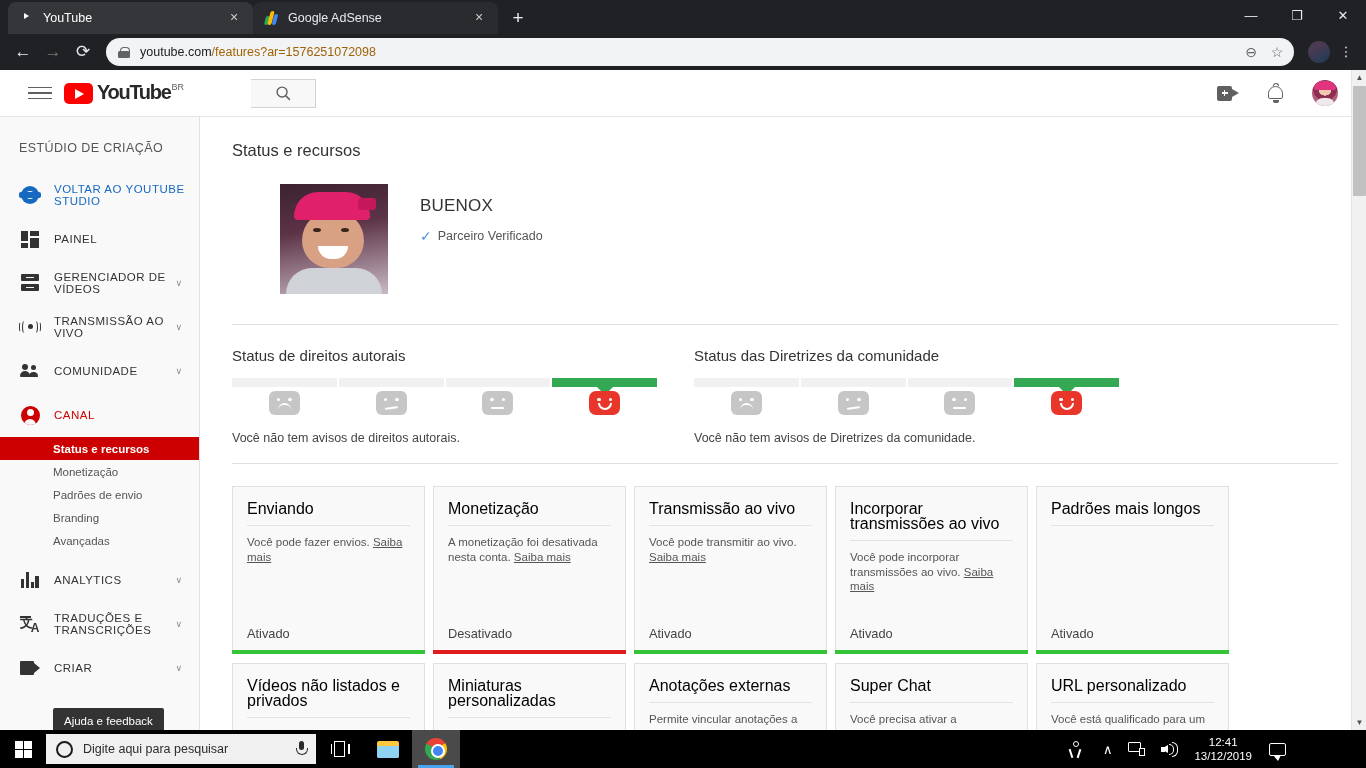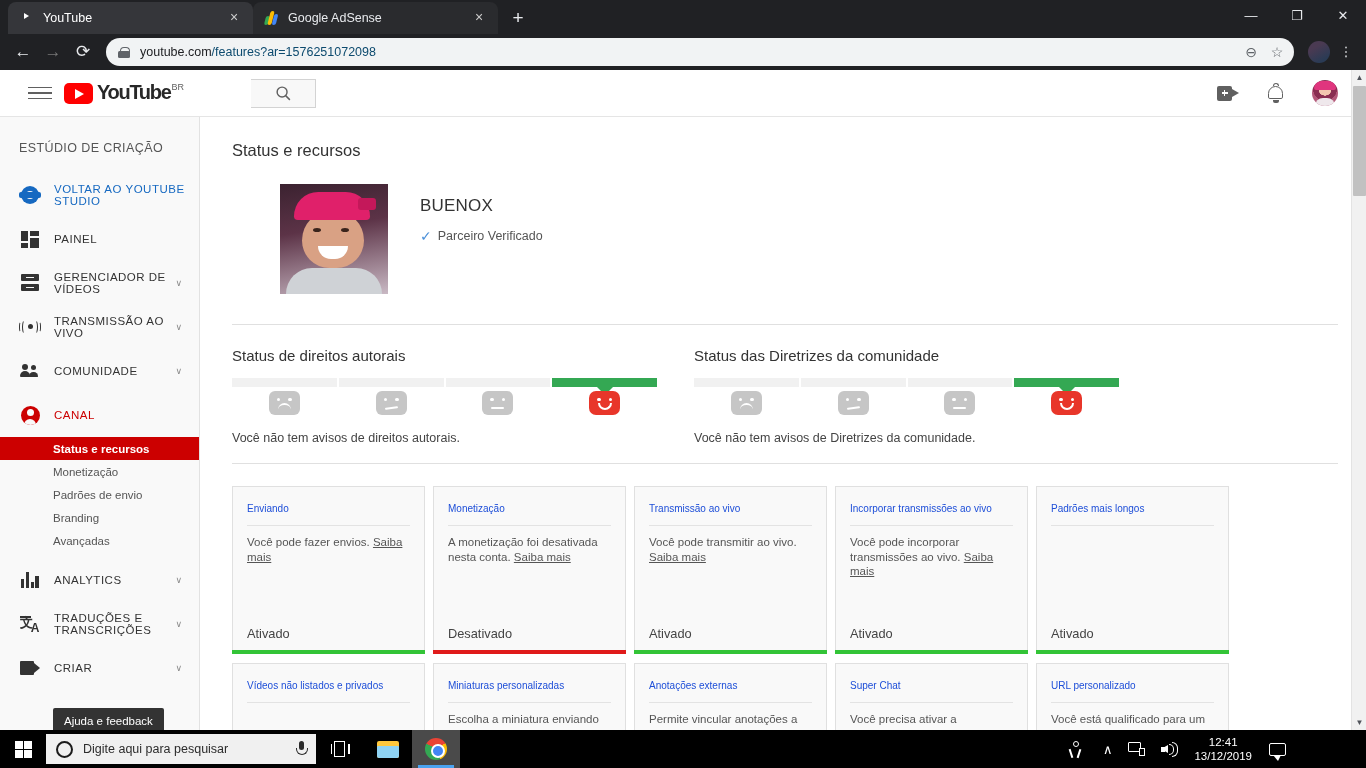--- a/index.html
+++ b/index.html
@@ -42,21 +42,21 @@
   .navbtn { width: 30px; height: 30px; color: #e8eaed; font-size: 17px; text-align: center; line-height: 30px; cursor: pointer; flex: 0 0 30px; }
   .navbtn.dim { color: #777; }
   .omnibox {
     flex: 1; height: 28px; background: #f1f3f4; border-radius: 14px;
     display: flex; align-items: center; margin: 0 8px; padding: 0 4px 0 12px;
   }
   .lock { width: 12px; height: 10px; position: relative; margin-right: 10px; flex: 0 0 12px; }
   .lock:before { content: ""; position: absolute; left: 2px; top: 0; width: 8px; height: 6px; border: 1.6px solid #5f6368; border-bottom: none; border-radius: 4px 4px 0 0; }
   .lock:after { content: ""; position: absolute; left: 0; top: 4px; width: 12px; height: 7px; background: #5f6368; border-radius: 1.5px; }
   .url { font-size: 12.5px; color: #202124; white-space: nowrap; overflow: hidden; flex: 1; }
-  .url .dim { color: #0c4a6e; }
+  .url .dim { color: #a16207; }
   .omni-icon { width: 26px; height: 26px; text-align: center; line-height: 26px; color: #5f6368; font-size: 14px; cursor: pointer; }
   .prof-pic { width: 22px; height: 22px; border-radius: 50%; margin: 0 4px 0 6px; background: linear-gradient(150deg,#4a3a52 30%, #2a3b55 80%); flex:0 0 22px; }
   .kebab { width: 24px; color: #e8eaed; text-align: center; font-size: 13px; letter-spacing: 0; line-height: 10px; cursor: pointer; flex: 0 0 24px; }
 
   
   .chrome-body { width: 1366px; height: 660px; background: #fff; position: relative; overflow: hidden; }
 
   
   .yt-header { height: 47px; background: #fff; border-bottom: 1px solid #e5e5e5; display: flex; align-items: center; position: relative; }
   .hamburger { width: 24px; margin-left: 28px; margin-right: 12px; cursor: pointer; }
@@ -181,21 +181,21 @@
   .face .m { position: absolute; left: 9px; bottom: 6px; width: 13px; height: 2.4px; background: #fff; border-radius: 2px; }
   .face.sad .m { bottom: 5px; height: 7px; border: 2.2px solid #fff; border-top: none; border-left: none; border-right: none; background: transparent; border-radius: 0; transform: rotate(180deg); border-bottom-left-radius: 10px; border-bottom-right-radius: 10px; }
   .face.meh .m { transform: rotate(-7deg); }
   .face.happy .m { bottom: 5px; height: 7px; width: 14px; left: 8.5px; border: 2.4px solid #fff; border-top: none; background: transparent; border-radius: 0 0 9px 9px; }
   .status-note { font-size: 12.5px; color: #444; }
 
   .divider2 { height: 1px; background: #e0e0e0; margin: 18px 0 22px 0; }
 
   .cards { display: flex; gap: 8px; }
   .card { width: 193px; flex: 0 0 193px; border: 1px solid #e0e0e0; background: #f9f9f9; height: 168px; padding: 14px 14px 0 14px; position: relative; }
-  .card .c-title { font-size: 10px; color: #1d4ed8; line-height: 15px; padding-bottom: 9px; border-bottom: 1px solid #e3e3e3; min-height: 24px; }
+  .card .c-title { font-size: 16px; color: #000000; line-height: 15px; padding-bottom: 9px; border-bottom: 1px solid #e3e3e3; min-height: 24px; }
   .card .c-desc { font-size: 11.5px; color: #555; line-height: 14.5px; padding-top: 9px; }
   .card .c-desc a { color: #555; text-decoration: underline; cursor: pointer; }
   .card .c-state { position: absolute; left: 14px; bottom: 12px; font-size: 12.8px; color: #444; }
   .card .c-underline { position: absolute; left: -1px; bottom: -1px; width: 193px; height: 4px; }
   .card .c-underline.on { background: #33c437; }
   .card .c-underline.off { background: #e01b1b; }
   .cards.row2 { margin-top: 9px; }
   .card.partial { height: 140px; }
 
   

